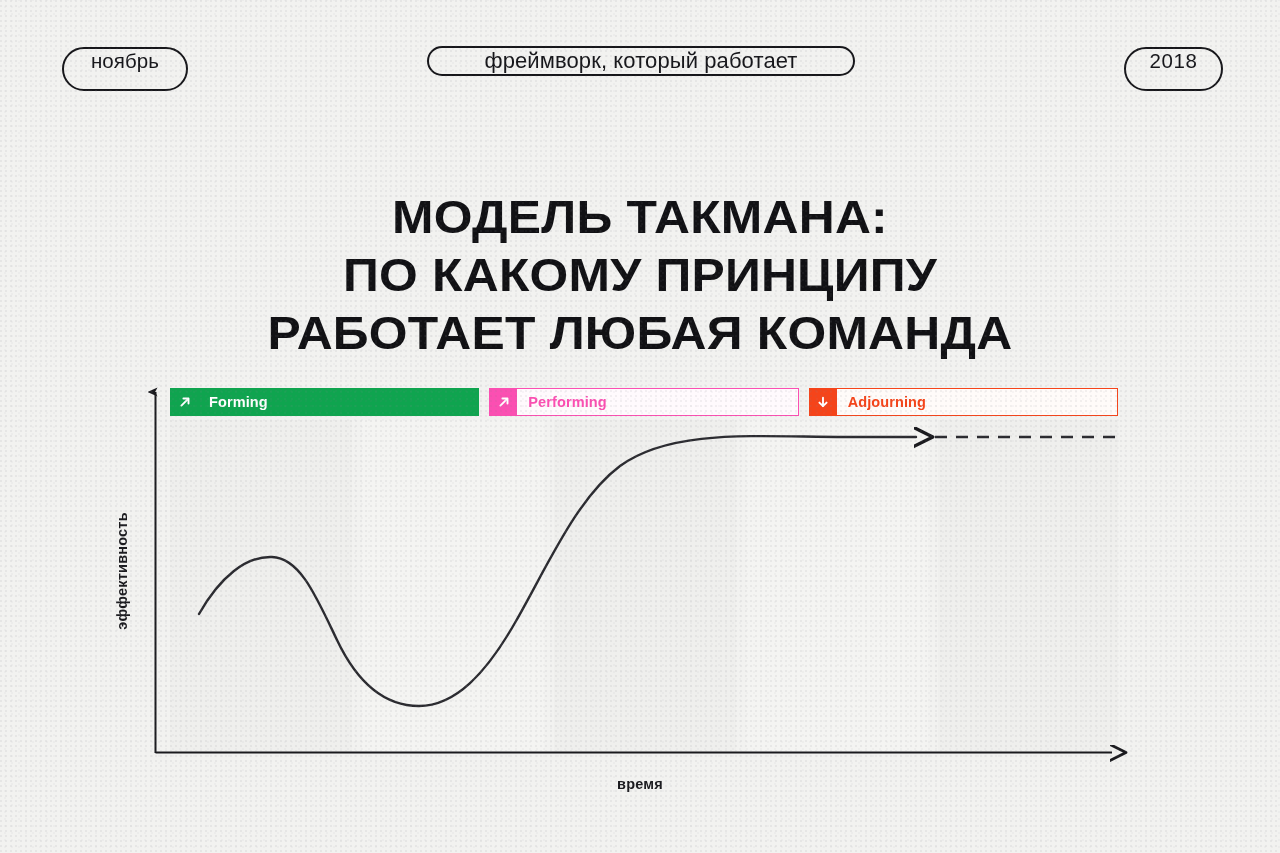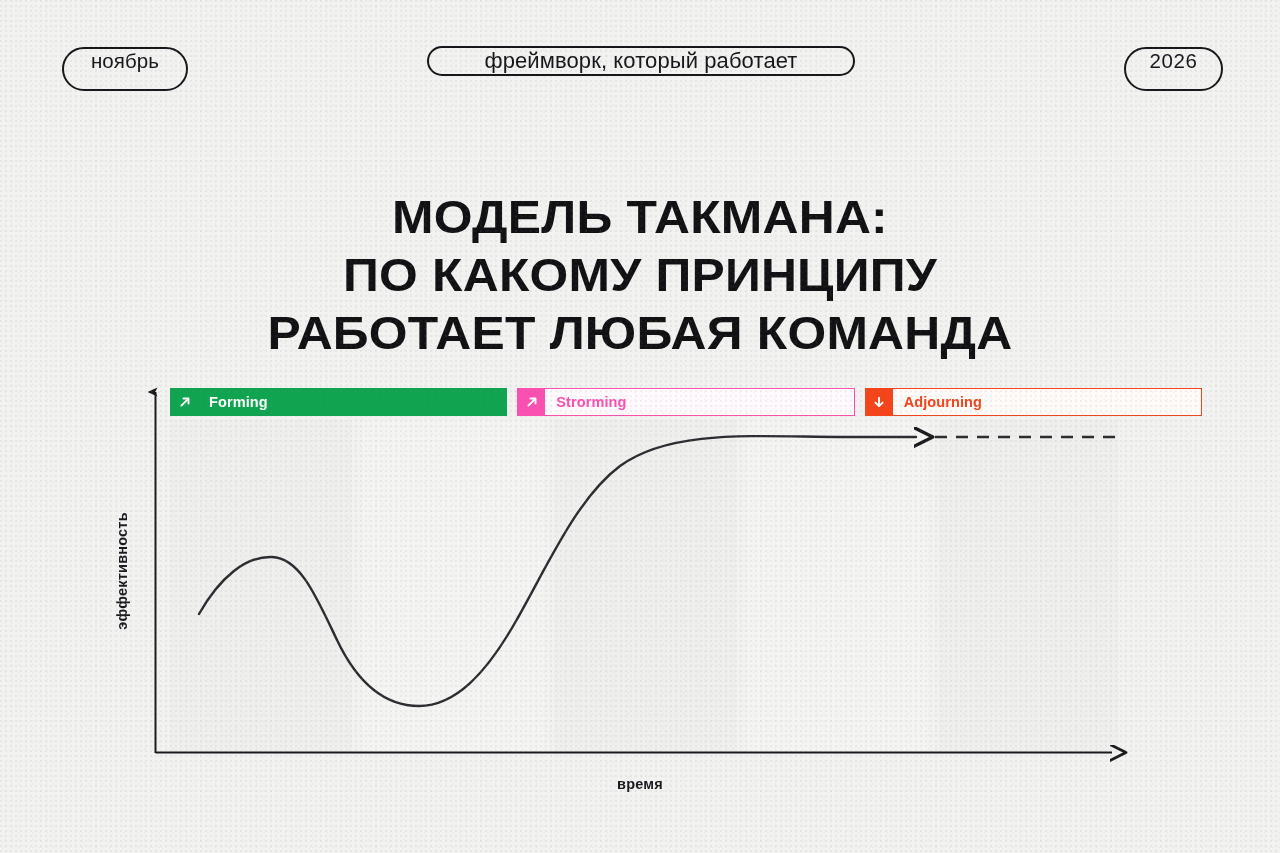--- a/index.html
+++ b/index.html
@@ -80,21 +80,21 @@
     left: 0; top: 0;
     width: 1280px; height: 853px;
     z-index: 2;
   }
 
   
   #badges {
     position: absolute;
     left: 170px;
     top: 388px;
-    width: 1032px;
+    width: 948px;
     height: 28px;
     display: flex;
     gap: 10px;
     z-index: 4;
   }
   .badge {
     flex: 1 1 0;
     height: 28px;
     display: flex;
     align-items: stretch;
@@ -160,21 +160,21 @@
 
 <div id="noise"></div>
 
 <div class="pill" id="pill-month">
   <span>ноябрь</span>
 </div>
 <div class="pill" id="pill-tagline">
   <span>фреймворк, который работает</span>
 </div>
 <div class="pill" id="pill-year">
-  <span>2026</span>
+  <span>2018</span>
 </div>
 
 <h1 id="title">
   <span class="tline">МОДЕЛЬ ТАКМАНА:</span>
   <span class="tline">ПО КАКОМУ ПРИНЦИПУ</span>
   <span class="tline">РАБОТАЕТ ЛЮБАЯ КОМАНДА</span>
 </h1>
 
 <svg id="chart" viewBox="0 0 1280 853">
   <defs>
@@ -223,21 +223,21 @@
 
 
 
   <div class="badge" style="border-color: rgb(251, 79, 178); background: rgb(255, 250, 253);">
     <div class="ibox" style="background: rgb(251, 79, 178);">
       <svg width="14" height="14" viewBox="0 0 14 14" aria-hidden="true">
         <path d="M3.4 10.6 L10.2 3.8" stroke="currentColor" stroke-width="1.9" stroke-linecap="round" fill="none"></path>
         <path d="M5.4 3.5 L10.5 3.5 L10.5 8.6" stroke="currentColor" stroke-width="1.9" stroke-linecap="round" stroke-linejoin="round" fill="none"></path>
       </svg>
     </div>
-    <div class="blabel" style="color: rgb(251, 79, 178);">Strorming</div>
+    <div class="blabel" style="color: rgb(251, 79, 178);">Performing</div>
   </div>
 
   <div class="badge" style="border-color: rgb(245, 68, 26); background: rgb(255, 251, 249);">
     <div class="ibox" style="background: rgb(245, 68, 26);">
       <svg width="14" height="14" viewBox="0 0 14 14" aria-hidden="true">
         <path d="M7 2.6 L7 11" stroke="currentColor" stroke-width="1.9" stroke-linecap="round" fill="none"></path>
         <path d="M3.4 7.6 L7 11.2 L10.6 7.6" stroke="currentColor" stroke-width="1.9" stroke-linecap="round" stroke-linejoin="round" fill="none"></path>
       </svg>
     </div>
     <div class="blabel" style="color: rgb(245, 68, 26);">Adjourning</div>

